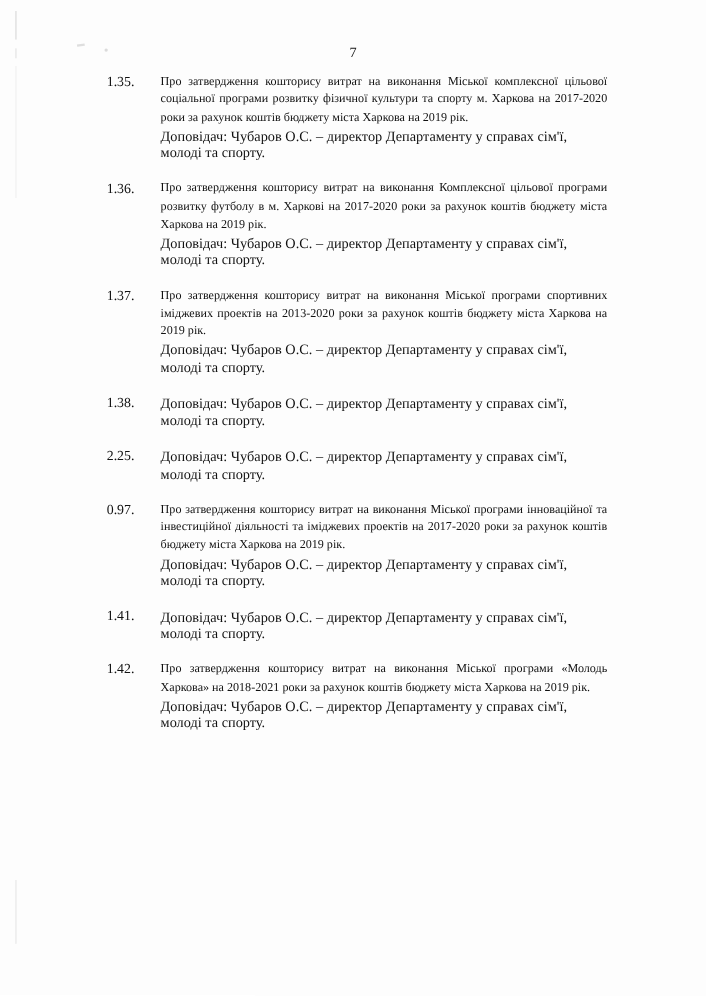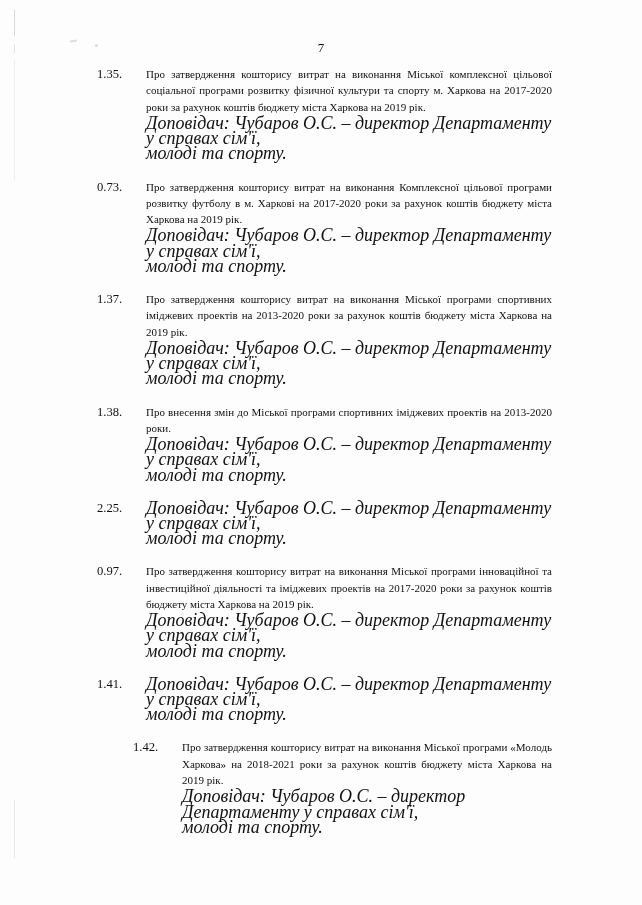--- a/index.html
+++ b/index.html
@@ -68,23 +68,22 @@
   .item-text {
     font-size: 11px;
     line-height: 16.3px;
     text-align: justify;
     text-align-last: left;
     font-family: "Liberation Serif", serif;
     hyphens: none;
   }
   .speaker {
     margin-top: 1px;
-    font-size: 18px;
+    font-size: 13px;
     line-height: 15.2px;
-    font-style: italic;
     font-family: "Liberation Serif", serif;
   }
 </style>
 </head>
 <body>
 
 <div class="page">
 
   <div class="scan-mark mark-a"></div>
   <div class="scan-mark mark-b"></div>
@@ -102,21 +101,21 @@
       <div class="item-body">
         <div class="item-text">Про затвердження кошторису витрат на виконання Міської комплексної цільової соціальної програми розвитку фізичної культури та спорту м. Харкова на 2017-2020 роки за рахунок коштів бюджету міста Харкова на 2019 рік.</div>
         <div class="speaker">
           <div>Доповідач:  Чубаров О.С.  – директор Департаменту у справах сім'ї,</div>
           <div>молоді та спорту.</div>
         </div>
       </div>
     </div>
 
     <div class="item">
-      <div class="item-number">0.73.</div>
+      <div class="item-number">1.36.</div>
       <div class="item-body">
         <div class="item-text">Про затвердження кошторису витрат на виконання Комплексної цільової програми розвитку футболу в м. Харкові на 2017-2020 роки за рахунок коштів бюджету міста Харкова на 2019 рік.</div>
         <div class="speaker">
           <div>Доповідач:  Чубаров О.С.  – директор Департаменту у справах сім'ї,</div>
           <div>молоді та спорту.</div>
         </div>
       </div>
     </div>
 
     <div class="item">
@@ -126,21 +125,20 @@
         <div class="speaker">
           <div>Доповідач:  Чубаров О.С.  – директор Департаменту у справах сім'ї,</div>
           <div>молоді та спорту.</div>
         </div>
       </div>
     </div>
 
     <div class="item">
       <div class="item-number">1.38.</div>
       <div class="item-body">
-        <div class="item-text">Про внесення змін до Міської програми спортивних іміджевих проектів на 2013-2020 роки.</div>
         <div class="speaker">
           <div>Доповідач:  Чубаров О.С.  – директор Департаменту у справах сім'ї,</div>
           <div>молоді та спорту.</div>
         </div>
       </div>
     </div>
 
     <div class="item">
       <div class="item-number">2.25.</div>
       <div class="item-body">
@@ -165,21 +163,21 @@
     <div class="item">
       <div class="item-number">1.41.</div>
       <div class="item-body">
         <div class="speaker">
           <div>Доповідач:  Чубаров О.С.  – директор Департаменту у справах сім'ї,</div>
           <div>молоді та спорту.</div>
         </div>
       </div>
     </div>
 
-    <div class="item" style="margin-top: 8px; margin-left: 36px;">
+    <div class="item" style="margin-top: 8px;">
       <div class="item-number">1.42.</div>
       <div class="item-body">
         <div class="item-text">Про затвердження кошторису витрат на виконання Міської програми «Молодь Харкова» на 2018-2021 роки за рахунок коштів бюджету міста Харкова на 2019 рік.</div>
         <div class="speaker">
           <div>Доповідач:  Чубаров О.С.  – директор Департаменту у справах сім'ї,</div>
           <div>молоді та спорту.</div>
         </div>
       </div>
     </div>
 

